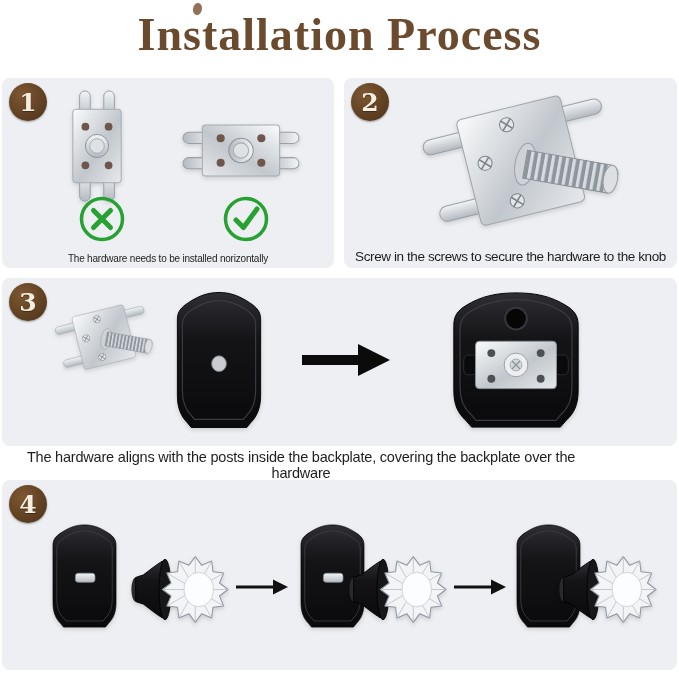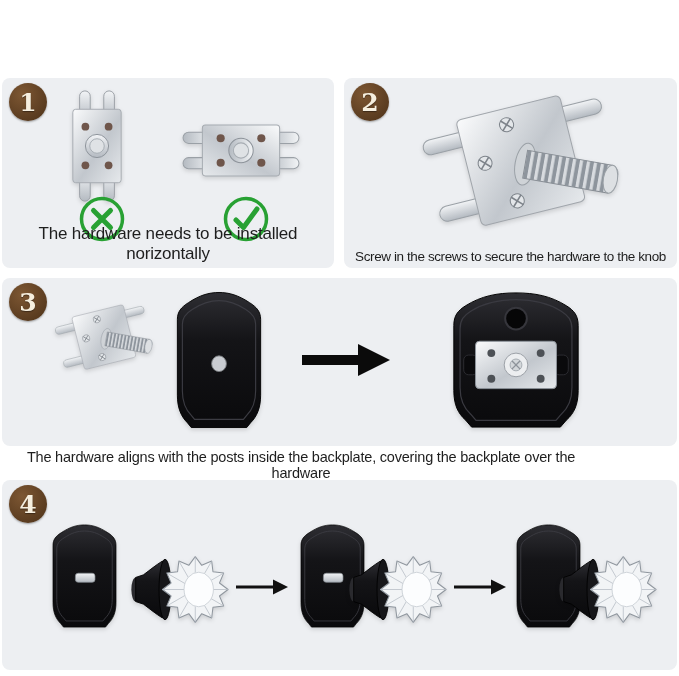--- a/index.html
+++ b/index.html
@@ -39,21 +39,21 @@
     background:radial-gradient(circle at 35% 30%, #7d5733, #4c3118);
     box-shadow:0 1px 2px rgba(0,0,0,.35);
     display:flex;align-items:center;justify-content:center;
   }
   .badge span{
     font-family:"DejaVu Serif", serif;font-weight:bold;font-size:25px;color:#f6efdf;
     text-shadow:0 1px 1px rgba(0,0,0,.4);line-height:1;
   }
   .caption{
     position:absolute;left:0;bottom:4px;width:100%;text-align:center;
-    font-size:17px;color:var(--caption-text);letter-spacing:-0.2px;
+    font-size:10px;color:var(--caption-text);letter-spacing:-0.2px;
   }
   .panel-2 .caption{font-size:13.5px;letter-spacing:-0.4px;}
   .caption-3{
     position:absolute;left:0;top:449px;width:602px;text-align:center;
     font-size:14.5px;color:var(--caption-text);letter-spacing:-0.2px;background:#ffffff;
   }
   .panel-4 .caption{bottom:8px;}
   .abs{position:absolute;}
   .fig{filter:drop-shadow(0 2px 2px rgba(0,0,0,.14));}
 </style>
@@ -145,20 +145,24 @@
         <ellipse cx="11" cy="55" rx="5" ry="14" fill="#2a2a2e"></ellipse>
         <path d="M11,41 L20,38 C28,32 34,27 42,22 L42,88 C34,83 28,78 20,72 L11,69 Z" fill="url(#dark-a)" stroke="#000"></path>
         <ellipse cx="45" cy="55" rx="7" ry="35" fill="#17171a" stroke="#000"></ellipse>
         <path d="M118,55 L108,62.5 L112.9,74 L100.5,75.5 L99,87.9 L87.5,83 L80,93 L72.5,83 L61,87.9 L59.5,75.5 L47.1,74 L52,62.5 L42,55 L52,47.5 L47.1,36 L59.5,34.5 L61,22.1 L72.5,27 L80,17 L87.5,27 L99,22.1 L100.5,34.5 L112.9,36 L108,47.5 Z" fill="#f2f4f6" stroke="#8f969e" stroke-width="1.2" stroke-linejoin="round"></path>
         <path d="M80,55L118,55M80,55L112.9,74M80,55L99,87.9M80,55L80,93M80,55L61,87.9M80,55L47.1,74M80,55L42,55M80,55L47.1,36M80,55L61,22.1M80,55L80,17M80,55L99,22.1M80,55L112.9,36" stroke="#b3bac1" stroke-width="1" fill="none" opacity="0.85"></path>
         <ellipse cx="84" cy="55" rx="17" ry="20" fill="#fcfdfe" stroke="#c9ced4"></ellipse>
       </g>
     </defs>
   </svg>
 
+  <div class="header">
+    <span class="title-dot"></span>
+    <div class="page-title">Installation Process</div>
+  </div>
 
   <section class="panel panel-1">
     <div class="badge">
       <span>1</span>
     </div>
     <svg class="abs fig" style="left:66px;top:10px" width="58" height="116" viewBox="0 0 60 120">
       <use href="#def-plate"></use>
     </svg>
     <svg class="abs fig" style="left:178px;top:42px" width="122" height="61" viewBox="0 0 120 60">
       <use href="#def-plate" transform="translate(120,0) rotate(90)"></use>

